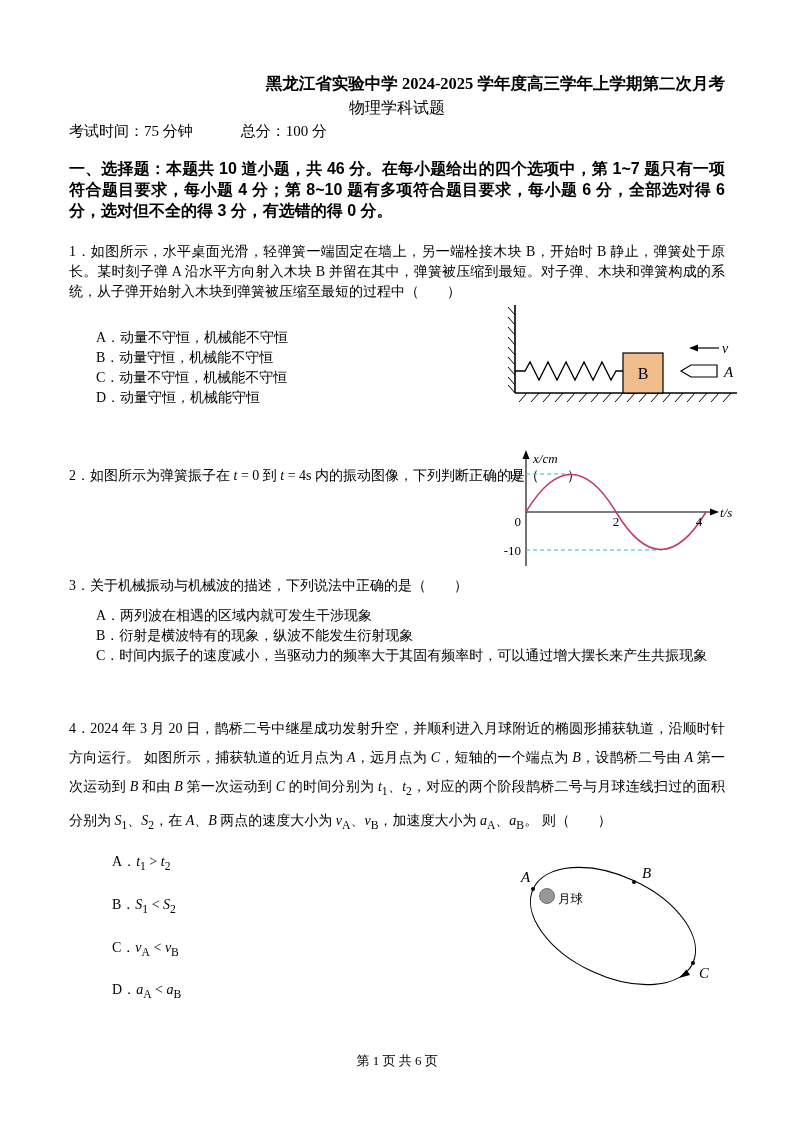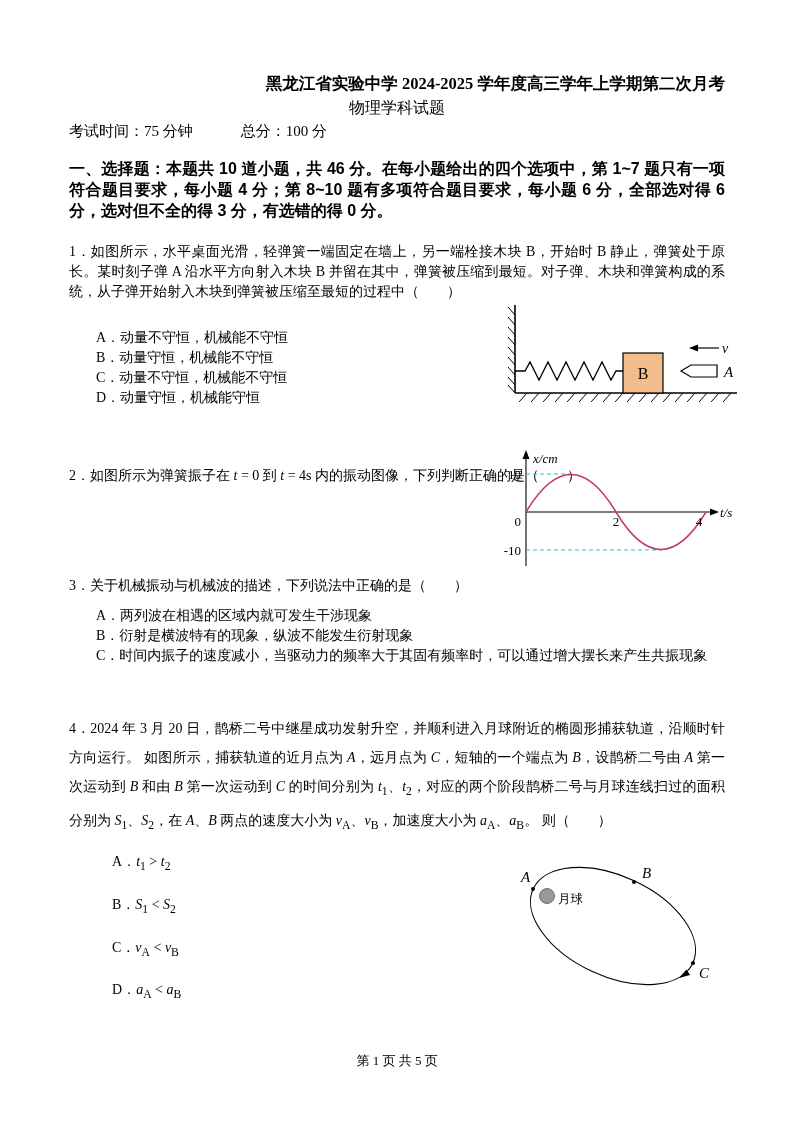--- a/index.html
+++ b/index.html
@@ -149,15 +149,15 @@
     <circle cx="38" cy="47" r="2" fill="#000"></circle>
     <circle cx="139" cy="40" r="2" fill="#000"></circle>
     <circle cx="198" cy="121" r="2" fill="#000"></circle>
     <polygon points="184,136 195,133 191.5,127.5" fill="#000"></polygon>
     <text x="26" y="40" font-size="15" font-style="italic">A</text>
     <text x="147" y="36" font-size="15" font-style="italic">B</text>
     <text x="204" y="136" font-size="15" font-style="italic">C</text>
     <text x="63" y="61" font-size="12.5">月球</text>
   </svg>
 
-  <div class="abs footer">第 1 页 共 5 页</div>
+  <div class="abs footer">第 1 页 共 6 页</div>
 
 </div>
 
 </body></html>

